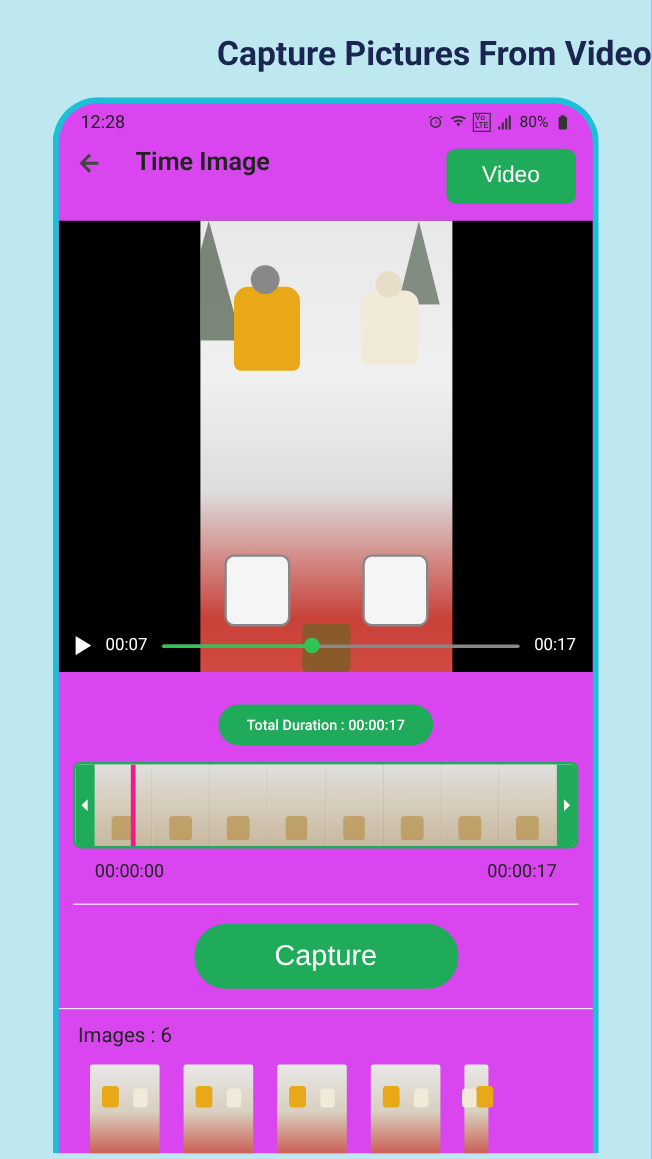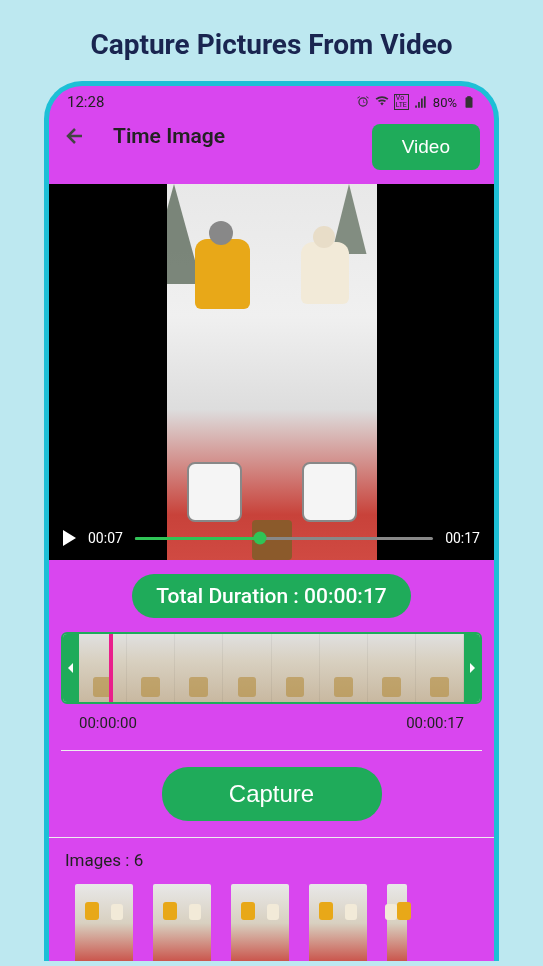--- a/index.html
+++ b/index.html
@@ -4,21 +4,21 @@
   <style>
     * { margin: 0; padding: 0; box-sizing: border-box; }
     body {
       width: 543px;
       height: 966px;
       background: #bde8f0;
       font-family: -apple-system, BlinkMacSystemFont, 'Segoe UI', Roboto, sans-serif;
       overflow: hidden;
     }
     .page-title {
-      text-align: center;
+      text-align: right;
       font-size: 28px;
       font-weight: 700;
       color: #1a2550;
       padding: 28px 0 20px;
     }
     .phone-frame {
       width: 455px;
       margin: 0 auto;
       background: #d946ef;
       border: 5px solid #1dbfd6;
@@ -96,23 +96,23 @@
     .play-icon { width: 0; height: 0; border-left: 13px solid #fff; border-top: 8px solid transparent; border-bottom: 8px solid transparent; cursor: pointer; }
     .progress-bar { flex: 1; height: 3px; background: #888; position: relative; border-radius: 2px; }
     .progress-fill { position: absolute; left: 0; top: 0; height: 100%; width: 42%; background: #2fc456; border-radius: 2px; }
     .progress-dot { position: absolute; left: 42%; top: 50%; transform: translate(-50%, -50%); width: 13px; height: 13px; background: #2fc456; border-radius: 50%; }
     .content { padding: 0; }
     .duration-pill {
       background: #1fab5a;
       color: #fff;
       border-radius: 24px;
       padding: 10px 24px;
-      font-size: 21px;
+      font-size: 12px;
       font-weight: 500;
-      margin: 14px auto 14px;
+      margin: 27px auto 14px;
       width: fit-content;
     }
     .timeline-wrapper { padding: 0 12px; }
     .timeline {
       border: 2px solid #1fab5a;
       border-radius: 6px;
       height: 72px;
       position: relative;
       display: flex;
       overflow: hidden;

